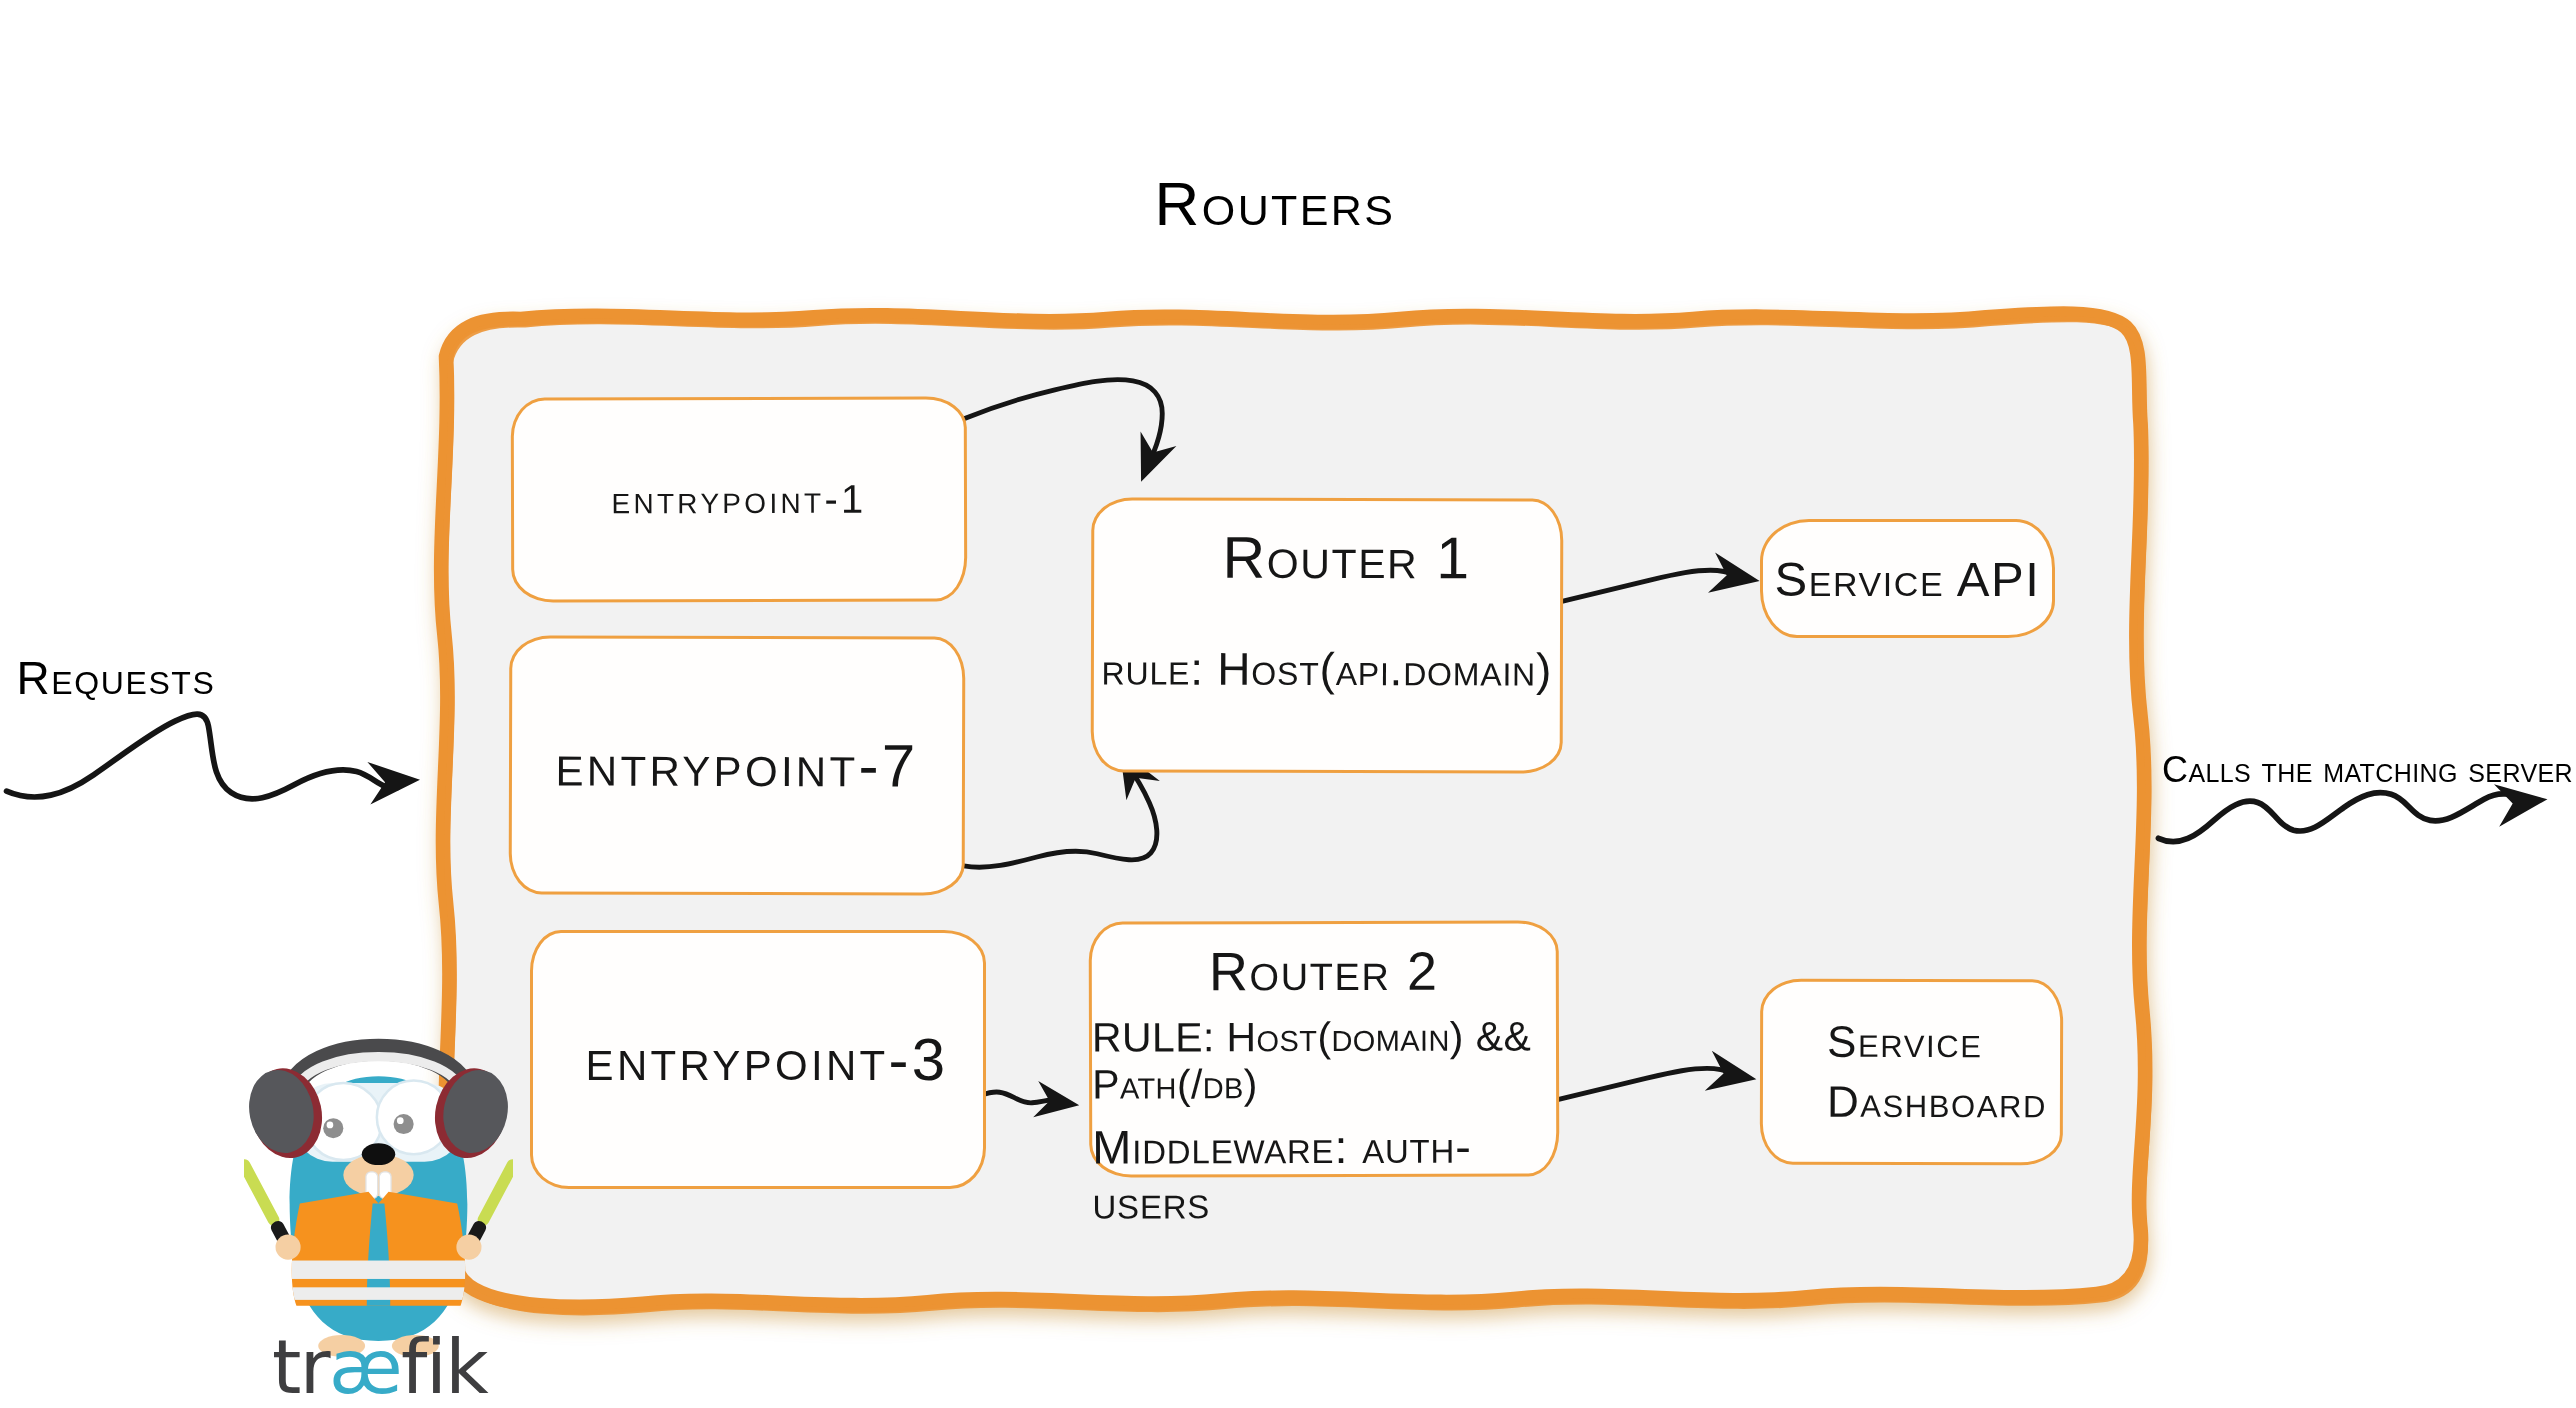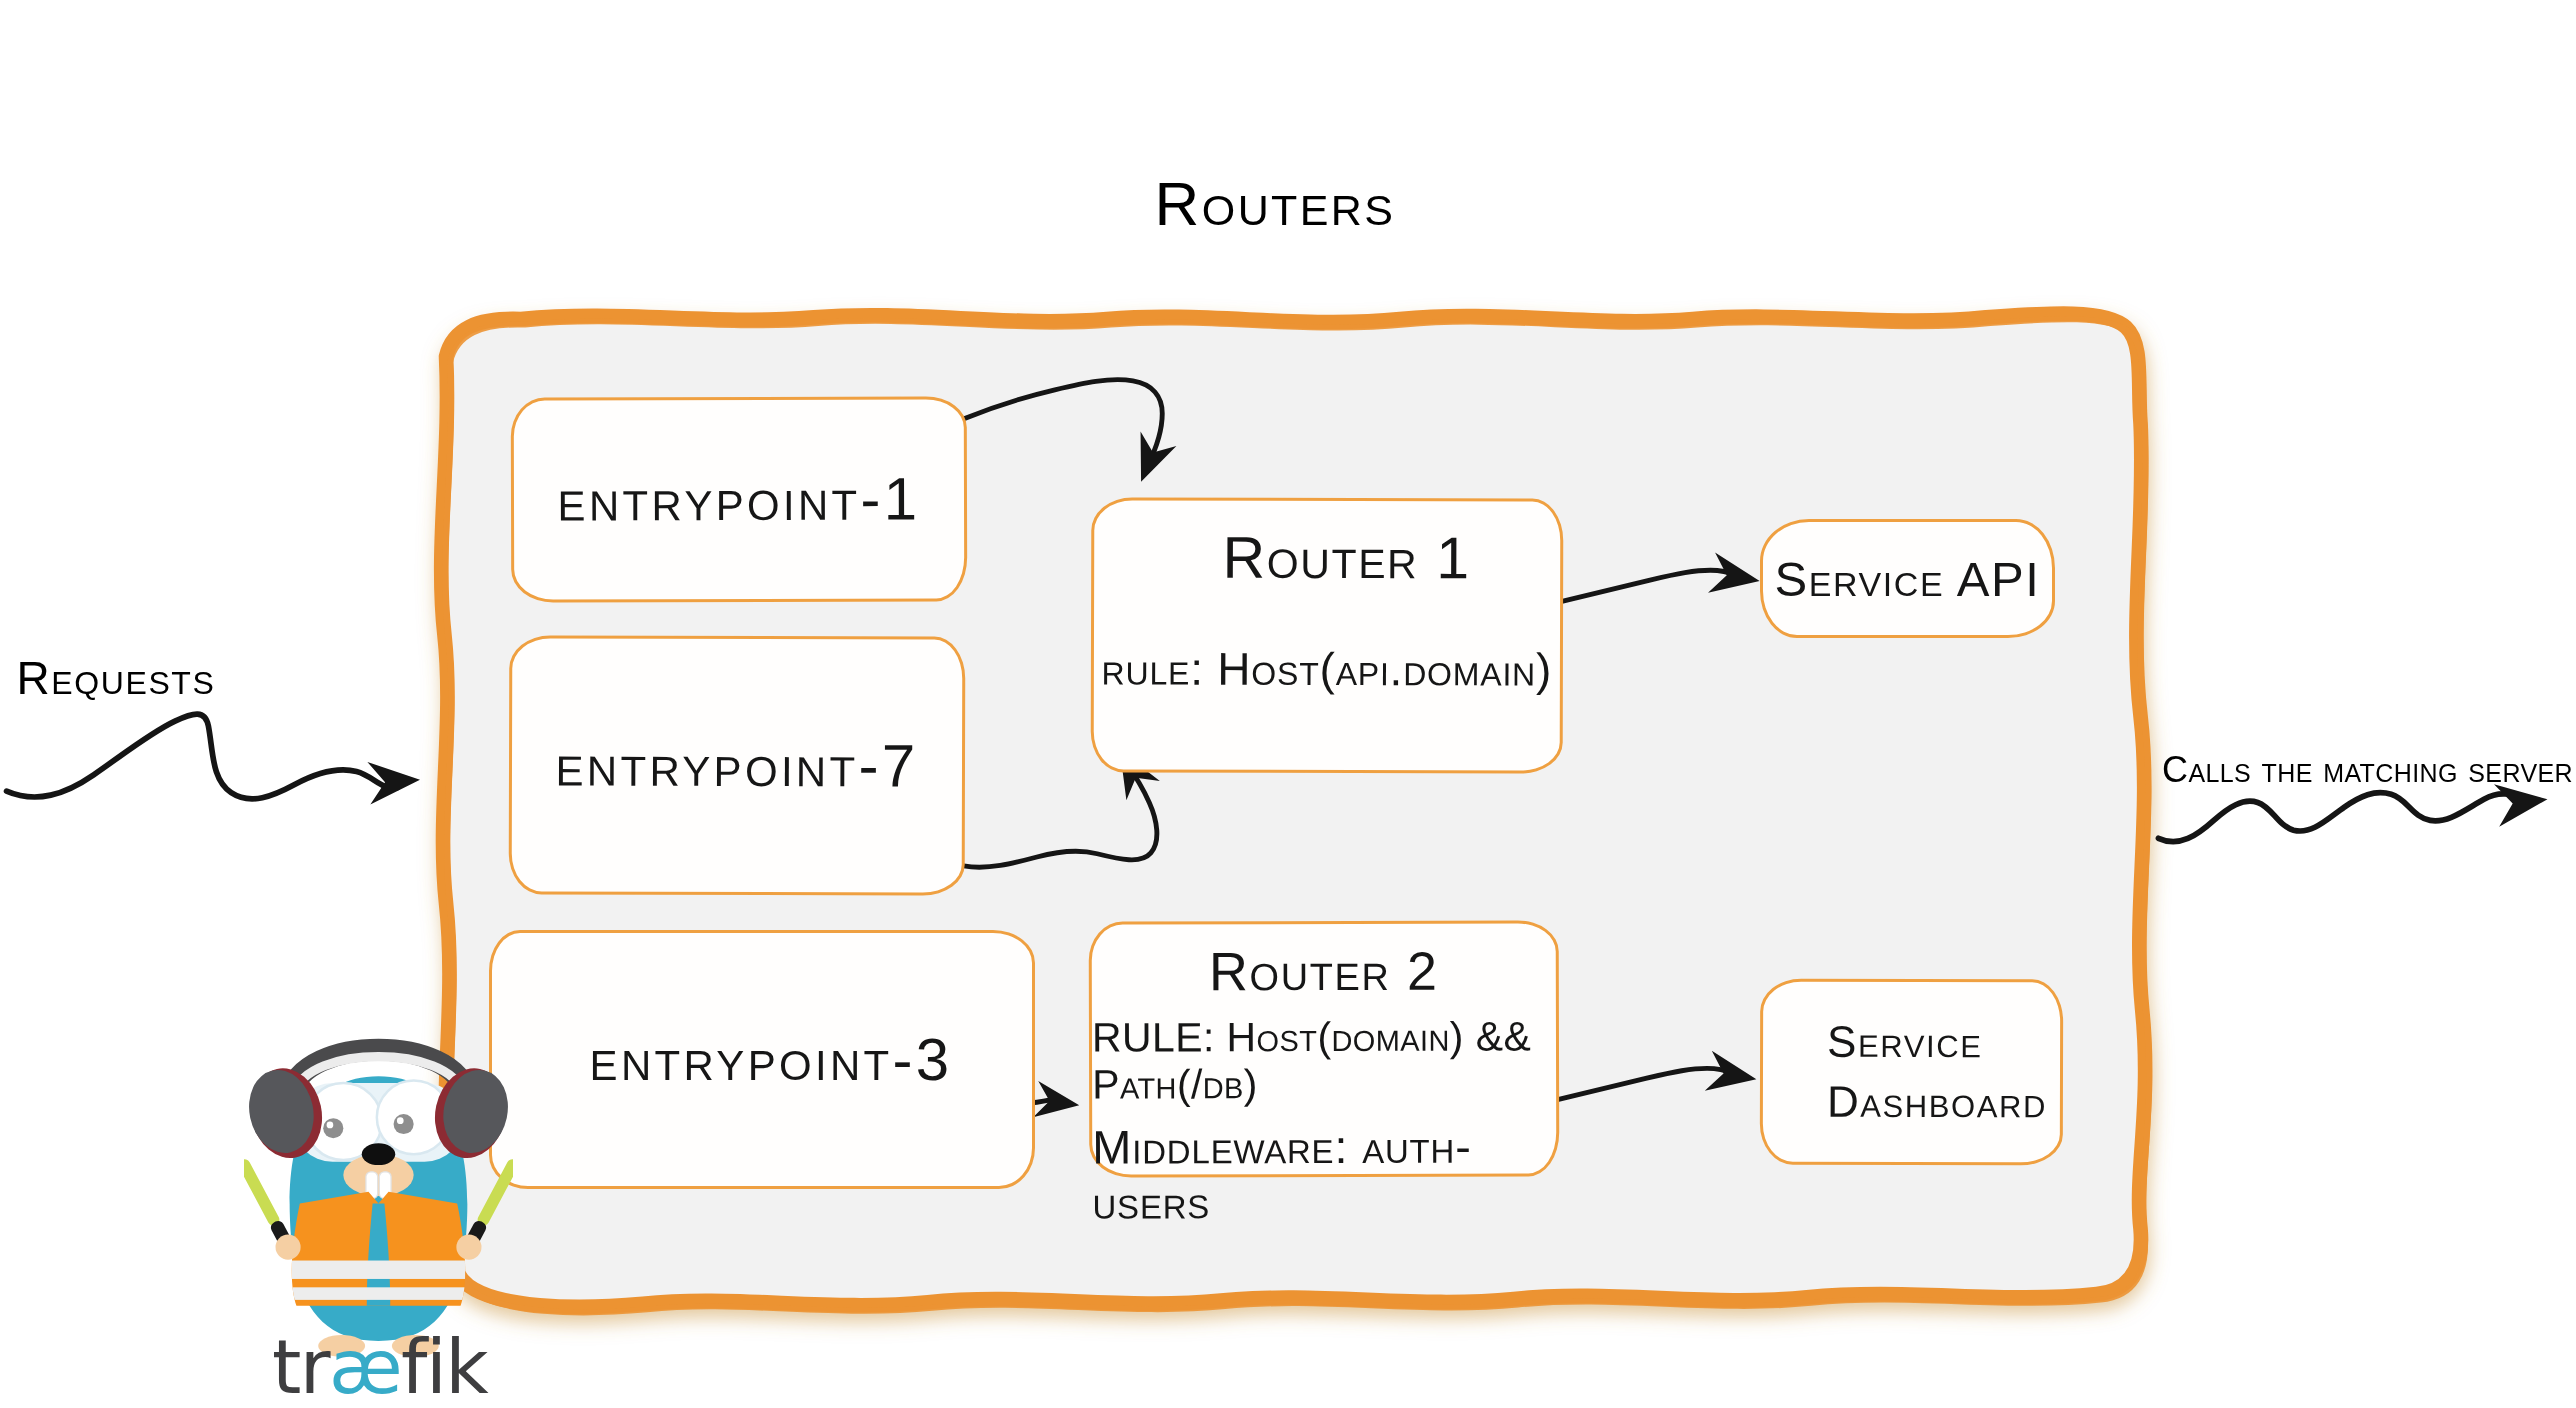--- a/index.html
+++ b/index.html
@@ -73,26 +73,26 @@
       <use href="#arrow-head" transform="translate(2162,714) rotate(10) scale(1.0)"></use>
       <use href="#arrow-head" transform="translate(2158,1326) rotate(10) scale(1.0)"></use>
     </g>
   </svg>
 
   <div id="title" class="label">Routers</div>
   <div id="requests-label" class="label">Requests</div>
   <div id="calls-label" class="label">Calls the matching server</div>
 
   <div class="sketch-box r1" style="left:511px;top:397px;width:456px;height:205px;">
-    <span class="box-title" style="font-size:60px;letter-spacing:3.3px;">entrypoint-1</span>
+    <span class="box-title" style="font-size:40px;letter-spacing:3.3px;">entrypoint-1</span>
   </div>
   <div class="sketch-box r2" style="left:509px;top:636px;width:456px;height:259px;">
     <span class="box-title" style="font-size:60px;letter-spacing:3.3px;">entrypoint-7</span>
   </div>
-  <div class="sketch-box r3" style="left:489px;top:930px;width:546px;height:259px;padding-left:18px;">
+  <div class="sketch-box r3" style="left:530px;top:930px;width:456px;height:259px;padding-left:18px;">
     <span class="box-title" style="font-size:60px;letter-spacing:3.3px;">entrypoint-3</span>
   </div>
 
   <div class="sketch-box r2" style="left:1091px;top:498px;width:472px;height:275px;justify-content:flex-start;">
     <span class="box-title" style="font-size:59px;margin-top:23px;margin-left:39px;">Router 1</span>
     <span class="box-line" style="font-size:46px;margin-top:50px;">rule: Host(api.domain)</span>
   </div>
 
   <div class="sketch-box r1" style="left:1089px;top:921px;width:470px;height:256px;justify-content:flex-start;">
     <span class="box-title" style="font-size:54px;margin-top:16.3px;">Router 2</span>

